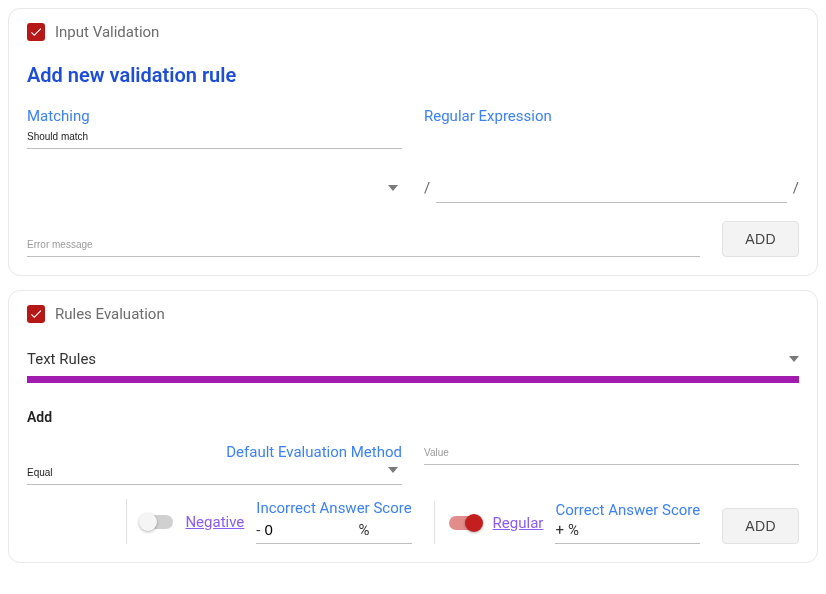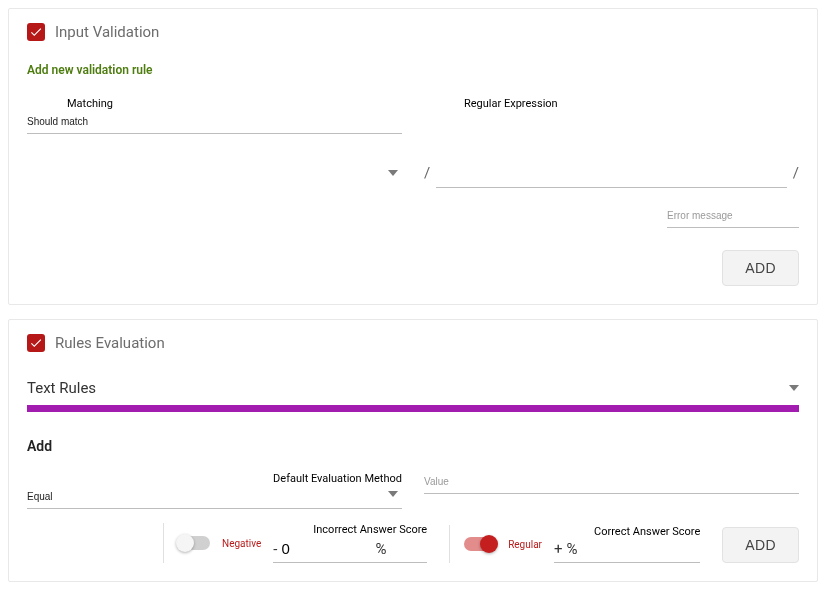--- a/index.html
+++ b/index.html
@@ -1,49 +1,49 @@
 <!DOCTYPE html>
 <html><head>
 <meta charset="utf-8">
 <style>
 * { box-sizing: border-box; margin: 0; padding: 0; }
 body { font-family: "Roboto", "Helvetica Neue", Arial, sans-serif; background: #fff; padding: 8px; width: 826px; }
-.panel { border: 1px solid #e8e8e8; border-radius: 2px; padding: 14px 18px 18px 18px; margin-bottom: 14px; }
+.panel { border: 1px solid #e8e8e8; border-radius: 12px; padding: 14px 18px 18px 18px; margin-bottom: 14px; }
 .panel-header { display: flex; align-items: center; gap: 10px; margin-bottom: 22px; }
 .checkbox { width: 18px; height: 18px; background: #b61818; border-radius: 3px; display: flex; align-items: center; justify-content: center; cursor: pointer; }
 .checkbox svg { width: 14px; height: 14px; fill: #fff; }
 .panel-title { color: #6d6d6d; font-size: 15px; font-weight: 400; }
-.subheading { font-size: 12px; font-weight: 600; color: #4d7c0f; margin-bottom: 20px; }
+.subheading { font-size: 20px; font-weight: 600; color: #1d4ed8; margin-bottom: 20px; }
 .row { display: flex; gap: 22px; margin-bottom: 18px; }
 .field { display: flex; flex-direction: column; position: relative; }
-.field-label { font-size: 11px; color: #000000; margin-bottom: 2px; margin-left: 40px; }
+.field-label { font-size: 15px; color: #3b82f6; margin-bottom: 2px; }
 .field-input { border: none; border-bottom: 1px solid #bdbdbd; background: transparent; font-size: 10px; color: #222; padding: 4px 0 6px 0; outline: none; width: 100%; }
 .field-input::placeholder { color: #9a9a9a; }
 .select-wrap { position: relative; }
 .select-caret { position: absolute; right: 4px; bottom: 8px; pointer-events: none; }
 .select-caret svg { width: 10px; height: 6px; fill: #7a7a7a; }
 .regex-wrap { display: flex; align-items: flex-end; gap: 6px; }
 .regex-slash { color: #666; font-size: 15px; padding-bottom: 6px; }
 .regex-input-wrap { flex: 1; border-bottom: 1px solid #bdbdbd; }
 .regex-input { border: none; background: transparent; width: 100%; font-size: 15px; padding: 4px 0 6px 0; outline: none; }
-.bottom-row { display: flex; align-items: flex-end; gap: 22px; flex-direction: column; }
+.bottom-row { display: flex; align-items: flex-end; gap: 22px; }
 .btn { background: #f3f3f3; border: 1px solid #e2e2e2; border-radius: 4px; color: #444; font-size: 14px; font-weight: 500; padding: 9px 22px; cursor: pointer; letter-spacing: 0.4px; }
 .wide-select { width: 100%; border-bottom: 7px solid #a21caf; padding: 4px 0 8px 0; position: relative; margin-bottom: 26px; }
 .wide-select-value { font-size: 15px; color: #333; }
 .add-small { font-size: 14px; font-weight: 600; color: #222; margin-bottom: 18px; }
 .eval-row { display: flex; gap: 22px; }
 .score-row { display: flex; align-items: flex-end; gap: 22px; margin-top: 14px; }
 .score-group { display: flex; align-items: center; gap: 12px; border-left: 1px solid #e0e0e0; padding-left: 14px; }
 .toggle { width: 32px; height: 14px; border-radius: 10px; position: relative; cursor: pointer; }
 .toggle-knob { width: 18px; height: 18px; border-radius: 50%; position: absolute; top: -2px; box-shadow: 0 1px 3px rgba(0,0,0,0.3); }
 .toggle-off { background: #d0d0d0; }
 .toggle-off .toggle-knob { background: #f5f5f5; left: -2px; }
 .toggle-on { background: #e28c8c; }
 .toggle-on .toggle-knob { background: #c41e1e; right: -2px; }
-.toggle-label { font-size: 10px; color: #b91c1c; }
+.toggle-label { font-size: 15px; color: #8b5cf6; text-decoration: underline; }
 .score-field { display: flex; flex-direction: column; }
 .score-input-wrap { display: flex; align-items: baseline; border-bottom: 1px solid #bdbdbd; gap: 4px; }
 .score-sign { font-size: 15px; color: #333; padding-bottom: 4px; }
 .score-input { border: none; background: transparent; font-size: 15px; width: 90px; padding: 2px 0 4px 0; outline: none; }
 .score-pct { font-size: 15px; color: #333; padding-bottom: 4px; }
 .spacer { flex: 1; }
 </style>
 </head>
 <body>
 

